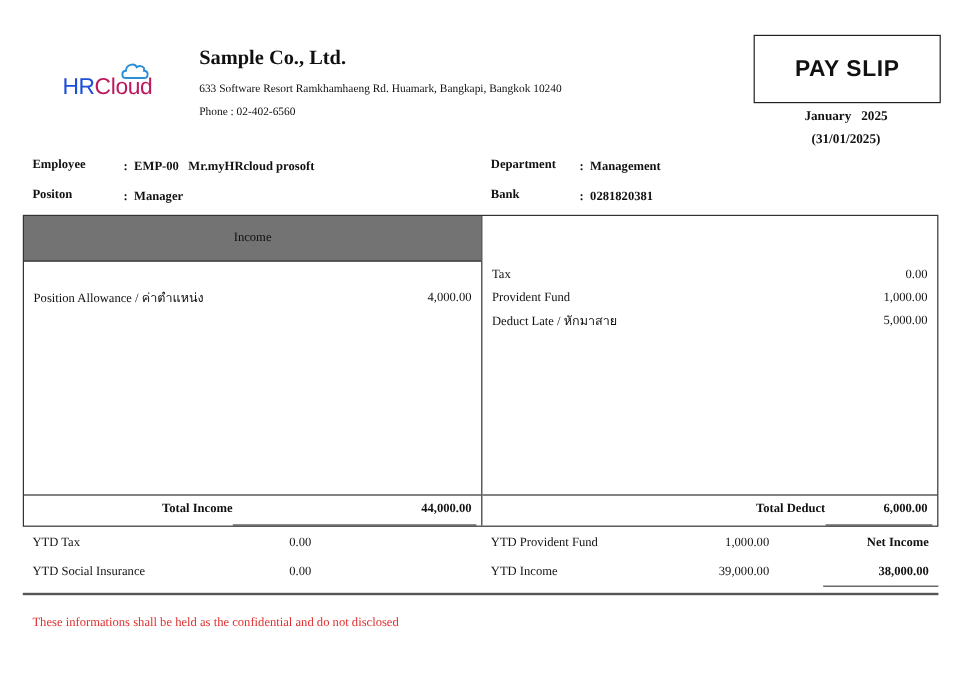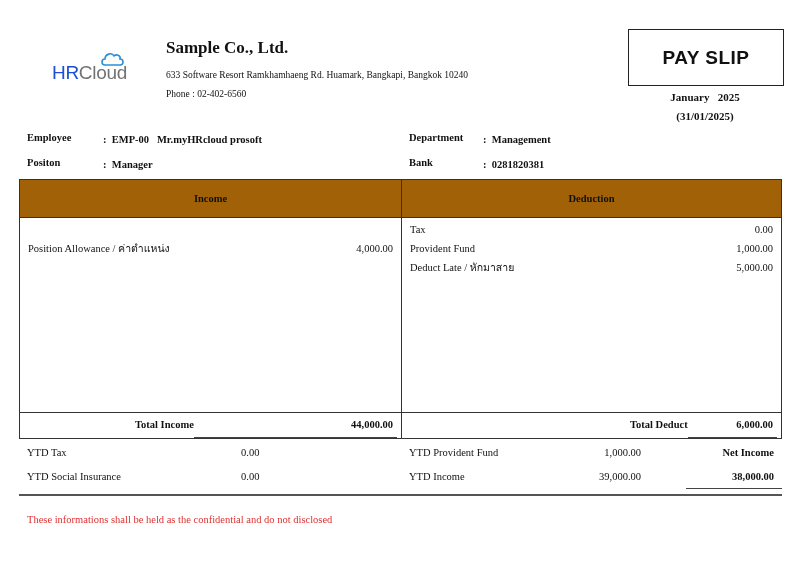--- a/index.html
+++ b/index.html
@@ -4,21 +4,21 @@
 <style>
   html, body { margin:0; padding:0; background:#ffffff; }
   body { width:800px; height:566px; position:relative; overflow:hidden;
          font-family:"Liberation Serif", "DejaVu Serif", serif; color:#111; }
   .abs { position:absolute; }
 
   
   .logo { left:50px; top:48px; width:90px; height:40px; }
   .logo-text { position:absolute; left:2px; top:14px; font-family:"Liberation Sans","DejaVu Sans",sans-serif; font-size:19px; letter-spacing:-0.3px; }
   .logo-hr { color:#1d4ed8; }
-  .logo-cloud-word { color:#737373; }
+  .logo-cloud-word { color:#be185d; }
   .logo-cloud { position:absolute; left:50px; top:3px; }
 
   .company-name { left:166px; top:38px; font-size:17px; font-weight:bold; }
   .company-address { left:166px; top:70px; font-size:9.5px; }
   .company-phone { left:166px; top:89px; font-size:9.5px; }
 
   .payslip-box { left:628px; top:29px; width:156px; height:57px; border:1.5px solid #222;
                  box-sizing:border-box; display:flex; align-items:center; justify-content:center; }
   .payslip-title { font-family:"Liberation Sans","DejaVu Sans",sans-serif; font-weight:bold; font-size:19px; letter-spacing:0.5px; }
   .period { left:628px; top:91px; width:154px; text-align:center; font-size:11px; font-weight:bold; }
@@ -26,22 +26,22 @@
 
   
   .info-label { font-size:10.5px; font-weight:bold; }
   .info-value { font-size:10.5px; font-weight:bold; }
 
   
   .table { left:19px; top:179px; width:763px; height:260px; border:1.5px solid #333; box-sizing:border-box; }
   .col { position:absolute; top:0; bottom:0; }
   .col-left { left:0; width:381px; border-right:1.5px solid #333; }
   .col-right { left:382px; right:0; }
-  .col-head { height:37px; background:#a16207; border-bottom:1.5px solid #333; display:flex; align-items:center; justify-content:center;
-              font-size:10.5px; font-weight:bold; }
+  .col-head { height:37px; background:#737373; border-bottom:1.5px solid #333; display:flex; align-items:center; justify-content:center;
+              font-size:10.5px; font-weight:normal; }
   .row { position:absolute; left:8px; right:8px; height:18px; font-size:10.5px; display:flex; justify-content:space-between; align-items:center; }
   .total-row { position:absolute; left:0; right:0; top:232px; bottom:0; border-top:1.5px solid #333; }
   .total-label { position:absolute; font-size:10.5px; font-weight:bold; top:6px; }
   .total-value { position:absolute; right:8px; top:6px; font-size:10.5px; font-weight:bold; }
   .total-underline { position:absolute; height:1px; background:#444; top:24px; }
 
   
   .ytd { font-size:10.5px; }
   .ytd-bold { font-size:10.5px; font-weight:bold; }
   .hr-thick { left:19px; width:763px; height:2px; background:#555; top:494px; }
@@ -87,21 +87,20 @@
       <span>Position Allowance / ค่าตำแหน่ง</span>
       <span>4,000.00</span>
     </div>
     <div class="total-row">
       <span class="total-label" style="left:115px;">Total Income</span>
       <span class="total-value">44,000.00</span>
       <div class="total-underline" style="left:174px; right:4px;"></div>
     </div>
   </div>
   <div class="col col-right">
-    <div class="col-head">Deduction</div>
     <div class="row" style="top:40px;">
       <span>Tax</span>
       <span>0.00</span>
     </div>
     <div class="row" style="top:59px;">
       <span>Provident Fund</span>
       <span>1,000.00</span>
     </div>
     <div class="row" style="top:78px;">
       <span>Deduct Late / หักมาสาย</span>

